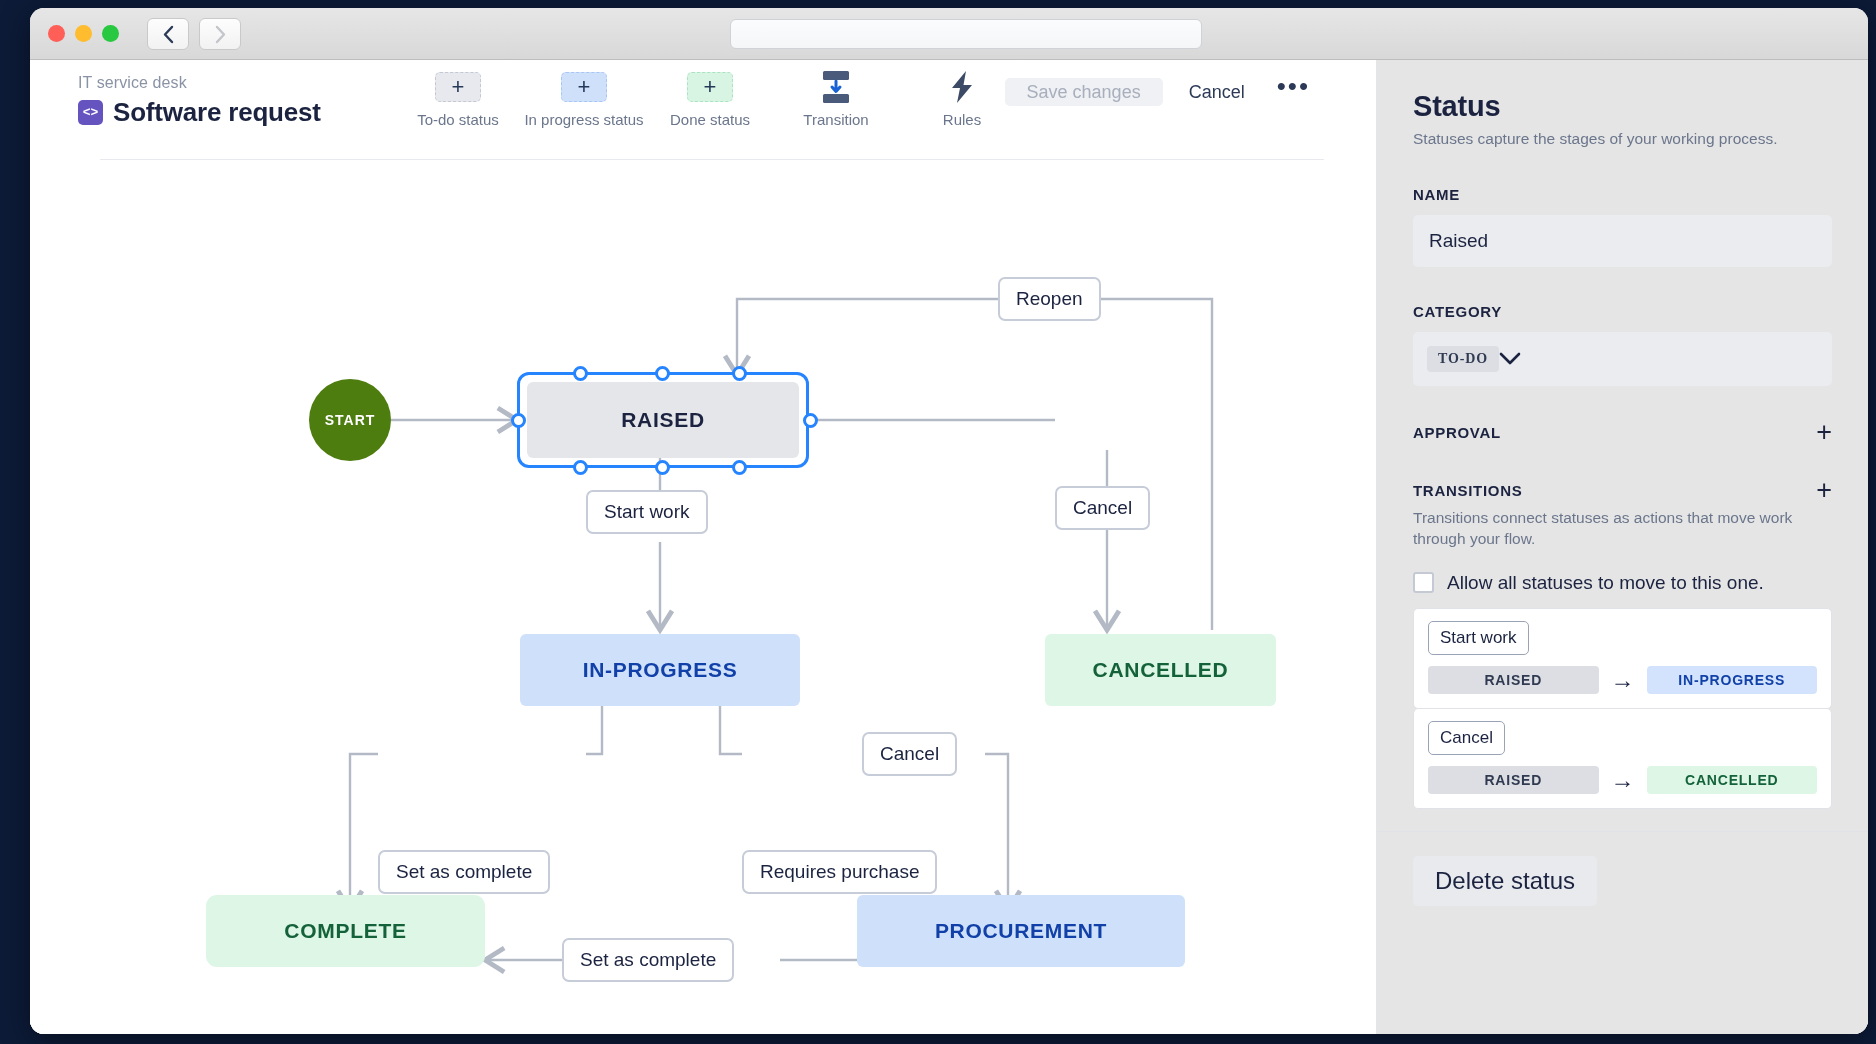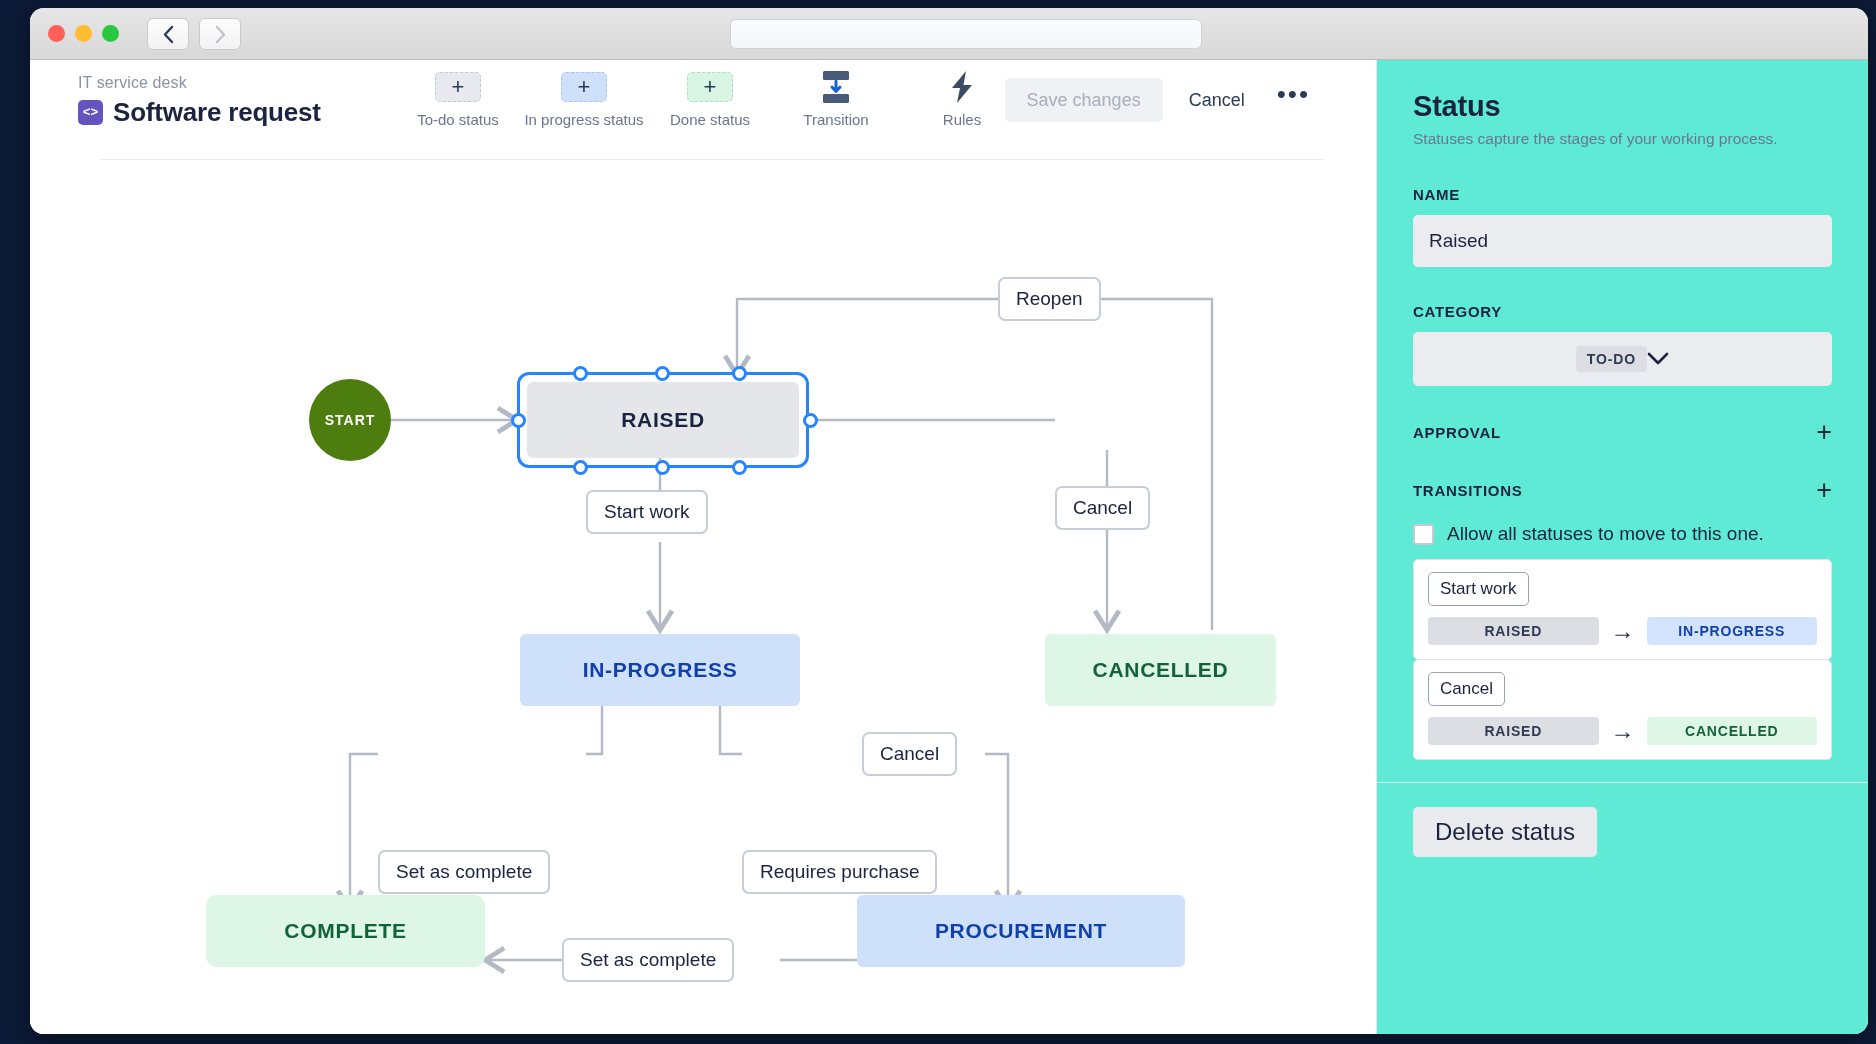--- a/index.html
+++ b/index.html
@@ -78,21 +78,21 @@
     font-size: 22px; line-height: 1; color: #253858; font-weight: 400;
   }
   .plusbox.todo  { background: #e7e9ee; border: 1px dashed #c3c8d2; }
   .plusbox.prog  { background: #cfe0fb; border: 1px dashed #a8c6f5; }
   .plusbox.done  { background: #d7f5e2; border: 1px dashed #a9e3c2; }
   .tool-label { font-size: 15px; color: #6b7casd; color: #6b768c; white-space: nowrap; }
   .tool-ico { height: 30px; display: flex; align-items: center; justify-content: center; }
 
   .actions { position: absolute; right: 60px; top: 18px; display: flex; align-items: center; gap: 20px; }
   .btn-save {
-    height: 44px; padding: 0 22px; border-radius: 5px;
+    height: 28px; padding: 0 22px; border-radius: 5px;
     background: #f0f1f4; color: #a7aebc; border: none;
     font-size: 18px; font-family: inherit; font-weight: 400;
   }
   .btn-cancel { font-size: 18px; color: #2c3a57; background: none; border: none; font-family: inherit; padding: 0 6px; }
   .btn-more { font-size: 26px; color: #2c3a57; letter-spacing: 2px; line-height: .6; padding: 0 6px 10px; }
 
   .tbdivider { position: absolute; left: 70px; right: 52px; top: 99px; height: 2px; background: #e7e9ef; }
 
   
   #canvas { position: absolute; left: 0; top: 100px; right: 0; bottom: 0; background: #fff; }
@@ -125,39 +125,39 @@
   .elabel {
     position: absolute; height: 44px; padding: 0 16px;
     background: #fff; border: 2px solid #c6ccd8; border-radius: 7px;
     display: flex; align-items: center; justify-content: center;
     font-size: 19px; color: #1b2340; white-space: nowrap;
   }
 
   
   #panel {
     width: 492px; flex: 0 0 492px;
-    background: #5eead4;
+    background: #e5e5e5;
     border-left: 1px solid #e3e5ea;
     position: relative;
     padding: 30px 36px 0 36px;
   }
   .p-title { font-size: 29px; font-weight: 700; color: #1b2340; letter-spacing: -.2px; }
   .p-sub { font-size: 15.5px; color: #6b768c; margin-top: 6px; line-height: 1.35; }
 
   .p-lab { font-size: 15px; font-weight: 700; color: #1b2340; letter-spacing: .7px; margin-top: 36px; }
   .p-hint { font-size: 15.5px; color: #6b768c; margin-top: 7px; line-height: 1.35; }
 
   .field {
     margin-top: 12px; height: 52px; border-radius: 5px;
     background: #ebecf0; display: flex; align-items: center;
     padding: 0 16px; font-size: 19px; color: #1b2340;
   }
   .select {
     margin-top: 12px; height: 54px; border-radius: 5px; background: #ebecf0;
-    display: flex; align-items: center; justify-content: center; padding: 0 14px;
+    display: flex; align-items: center; justify-content: flex-start; padding: 0 14px; font-family: Liberation Serif, serif;
   }
   .pill {
     padding: 5px 11px; border-radius: 4px; background: #dcdee4;
     font-size: 14px; font-weight: 700; letter-spacing: .9px; color: #303a51;
   }
 
   .rowhead { display: flex; align-items: center; justify-content: space-between; margin-top: 36px; }
   .rowhead .p-lab { margin-top: 0; }
   .plusicon { font-size: 27px; color: #1b2340; line-height: .8; font-weight: 300; }
 
@@ -355,20 +355,21 @@
 
       <div class="rowhead">
         <div class="p-lab">APPROVAL</div>
         <div class="plusicon">+</div>
       </div>
 
       <div class="rowhead">
         <div class="p-lab">TRANSITIONS</div>
         <div class="plusicon">+</div>
       </div>
+      <div class="p-hint">Transitions connect statuses as actions that move work through your flow.</div>
 
       <div class="cbrow">
         <div class="cbox"></div>
         <div class="cbtext">Allow all statuses to move to this one.</div>
       </div>
 
       <div class="tcard">
         <div class="tname">Start work</div>
         <div class="trow">
           <div class="tchip todo">RAISED</div>

